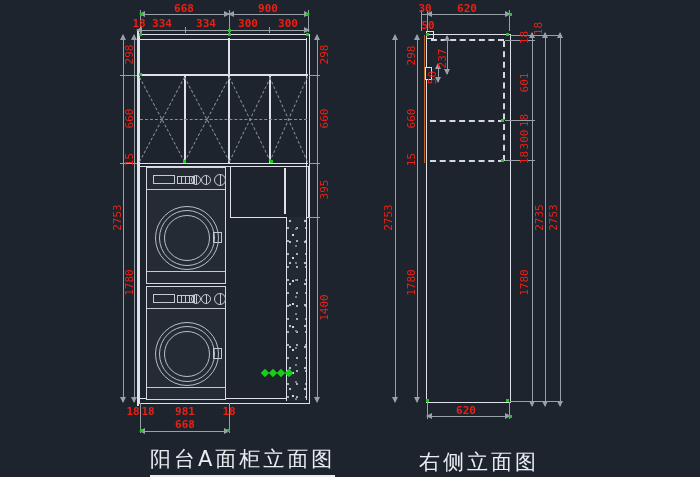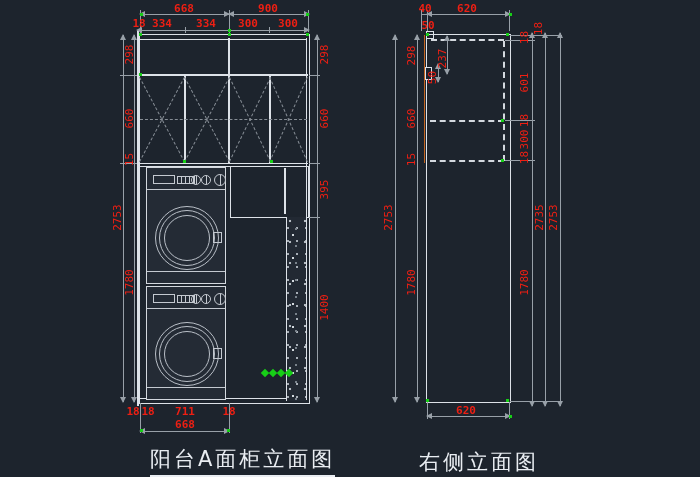--- a/index.html
+++ b/index.html
@@ -143,21 +143,21 @@
     <span class="r rv" style="left:129px;top:55px">298</span>
     <span class="r rv" style="left:129px;top:119px">660</span>
     <span class="r rv" style="left:129px;top:160px">15</span>
     <span class="r rv" style="left:129px;top:283px">1780</span>
     <span class="r rv" style="left:324px;top:55px">298</span>
     <span class="r rv" style="left:324px;top:119px">660</span>
     <span class="r rv" style="left:324px;top:190px">395</span>
     <span class="r rv" style="left:324px;top:308px">1400</span>
     <span class="r rh" style="left:133px;top:405px">18</span>
     <span class="r rh" style="left:148px;top:405px">18</span>
-    <span class="r rh" style="left:185px;top:405px">711</span>
+    <span class="r rh" style="left:185px;top:405px">981</span>
     <span class="r rh" style="left:229px;top:405px">18</span>
     <span class="r rh" style="left:185px;top:418px">668</span>
 
     <div class="ttl" style="left:150px;top:445px">阳台A面柜立面图</div>
   </div>
 
   <div>
     <div class="box" style="left:426px;top:34px;width:83px;height:367px"></div>
     <i class="c orange" style="left:423.5px;top:35px;width:1.5px;height:128px"></i>
 
@@ -186,21 +186,21 @@
     <i class="tk" style="left:532px;top:158px"></i>
     <i class="gh" style="left:505px;top:40px;width:30px"></i>
     <i class="gh" style="left:505px;top:120px;width:30px"></i>
     <i class="gh" style="left:505px;top:160px;width:30px"></i>
     <i class="gh" style="left:510px;top:35px;width:52px"></i>
     <i class="gh" style="left:510px;top:401px;width:52px"></i>
     <i class="gh ah" style="left:427px;top:416px;width:83px"></i>
     <i class="gv" style="left:427px;top:402px;height:17px"></i>
     <i class="gv" style="left:509px;top:402px;height:17px"></i>
 
-    <span class="r rh" style="left:425px;top:2px">40</span>
+    <span class="r rh" style="left:425px;top:2px">30</span>
     <span class="r rh" style="left:467px;top:2px">620</span>
     <span class="r rh" style="left:428px;top:19px">50</span>
     <span class="r rv" style="left:442px;top:59px">237</span>
     <span class="r rv" style="left:432px;top:78px">50</span>
     <span class="r rv" style="left:388px;top:218px">2753</span>
     <span class="r rv" style="left:411px;top:56px">298</span>
     <span class="r rv" style="left:411px;top:119px">660</span>
     <span class="r rv" style="left:411px;top:160px">15</span>
     <span class="r rv" style="left:411px;top:283px">1780</span>
     <span class="r rv" style="left:524px;top:38px">18</span>

